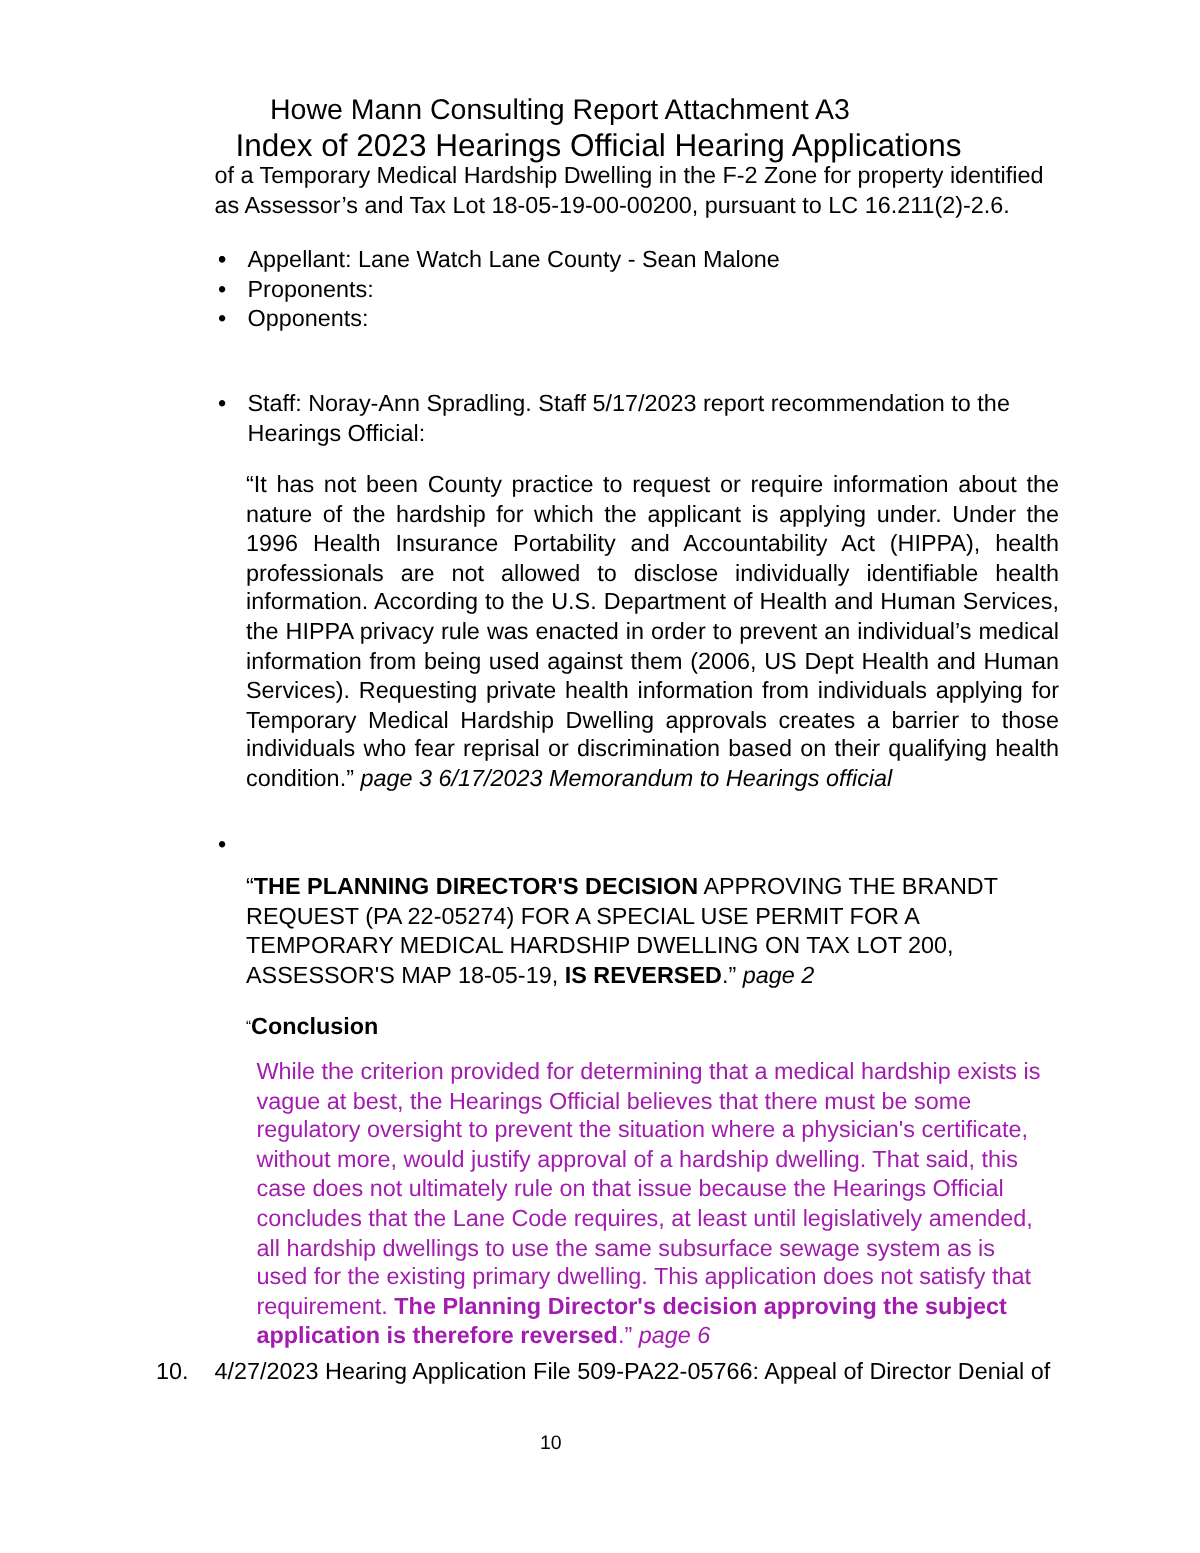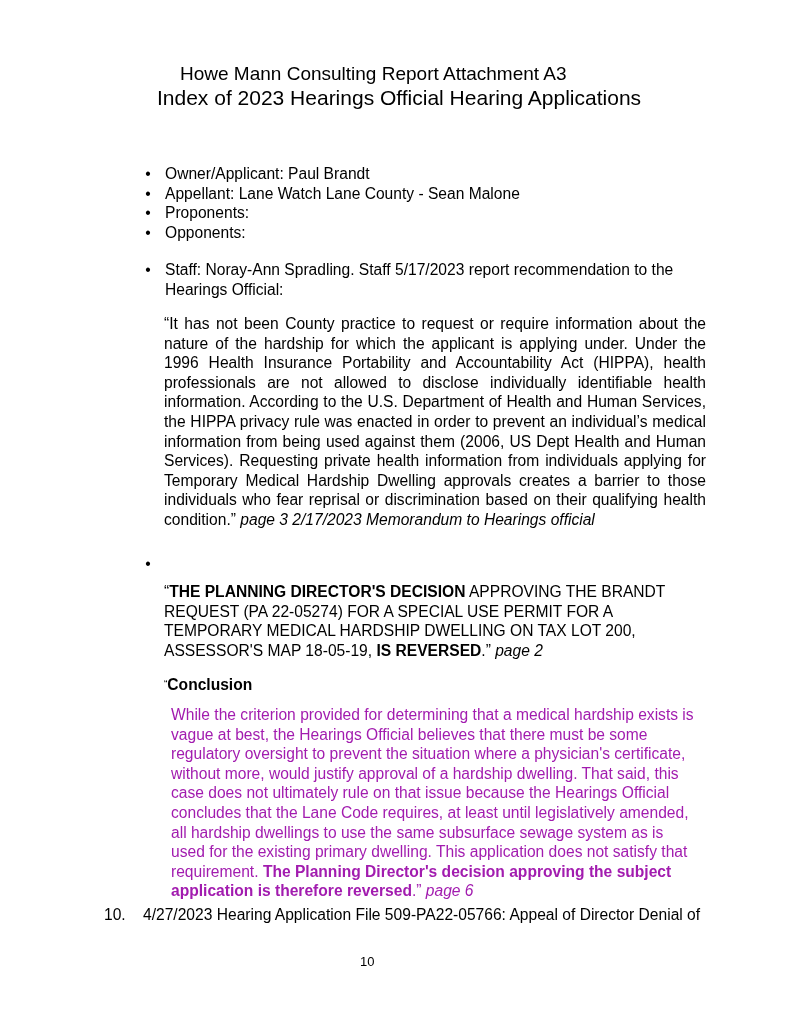--- a/index.html
+++ b/index.html
@@ -29,35 +29,39 @@
     i { font-style: italic; }
   </style>
 </head>
 <body>
 
 <div class="page">
 
   <div class="h1">Howe Mann Consulting Report Attachment A3</div>
   <div class="h2">Index of 2023 Hearings Official Hearing Applications</div>
 
+  <div class="para intro">
+    <div>of a Temporary Medical Hardship Dwelling in the F-2 Zone for property identified</div>
+    <div>as Assessor’s and Tax Lot 18-05-19-00-00200, pursuant to LC 16.211(2)-2.6.</div>
+  </div>
 
   <ul class="bullets b1">
-    <li><span class="dot">•</span><span>Owner/Applicant: Paul Brandt</span></li>
+    <li><span class="dot">•</span></li>
     <li><span class="dot">•</span><span>Appellant: Lane Watch Lane County - Sean Malone</span></li>
     <li><span class="dot">•</span><span>Proponents:</span></li>
     <li><span class="dot">•</span><span>Opponents:</span></li>
   </ul>
 
   <ul class="bullets b2">
     <li><span class="dot">•</span><span>Staff: Noray-Ann Spradling.  Staff 5/17/2023 report recommendation to the</span><br><span>Hearings Official:</span></li>
   </ul>
 
   <div class="para quote">
     <span>“It has not been County practice to request or require information about the nature of the hardship for which the applicant is applying under. Under the 1996 Health Insurance Portability and Accountability Act (HIPPA), health professionals are not allowed to disclose individually identifiable health information. According to the U.S. Department of Health and Human Services, the HIPPA privacy rule was enacted in order to prevent an individual’s medical information from being used against them (2006, US Dept Health and Human Services). Requesting private health information from individuals applying for Temporary Medical Hardship Dwelling approvals creates a barrier to those individuals who fear reprisal or discrimination based on their qualifying health condition.”</span>
-    <i>page 3 2/17/2023 Memorandum to Hearings official</i>
+    <i>page 3 6/17/2023 Memorandum to Hearings official</i>
   </div>
 
   <ul class="bullets b3">
     <li><span class="dot">•</span></li>
   </ul>
 
   <div class="para decision"><span>“</span><b>THE PLANNING DIRECTOR'S DECISION</b><span> APPROVING THE BRANDT REQUEST (PA 22-05274) FOR A SPECIAL USE PERMIT FOR A TEMPORARY MEDICAL HARDSHIP DWELLING ON TAX LOT 200, ASSESSOR'S MAP 18-05-19, </span><b>IS REVERSED</b><span>.” </span><i>page 2</i></div>
 
   <div class="para conclusion-head"><span class="qmark">“</span><span class="title">Conclusion</span></div>
 

